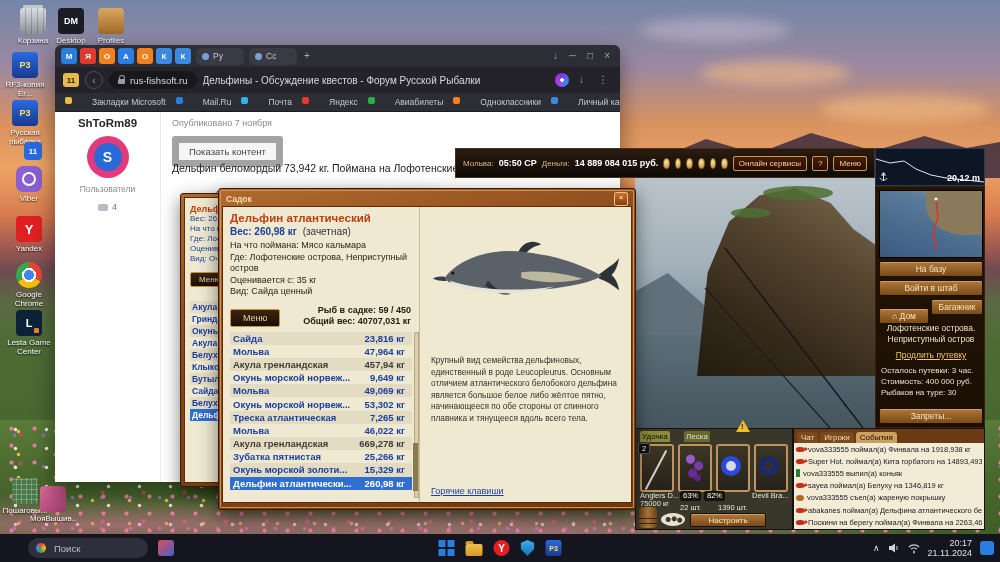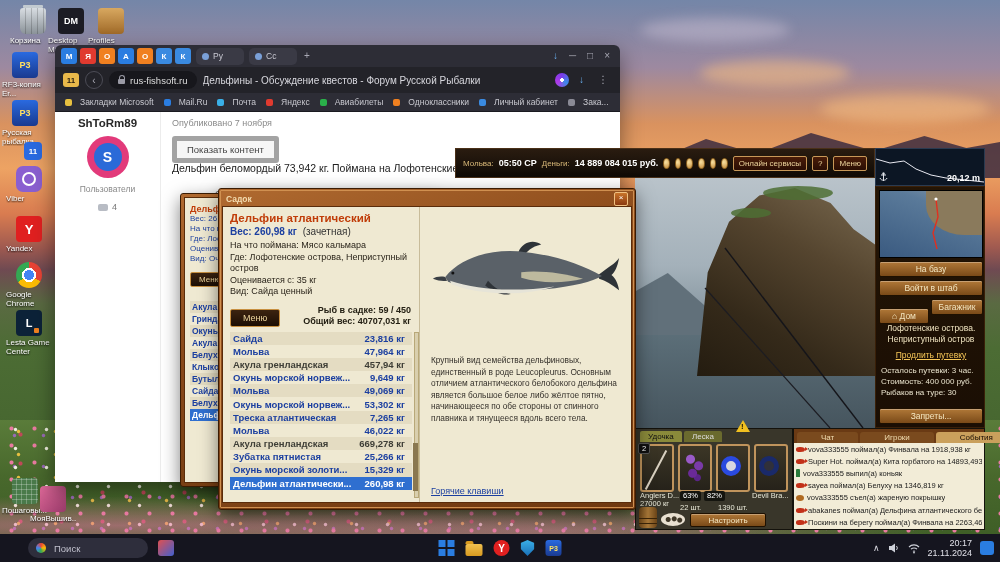--- a/index.html
+++ b/index.html
@@ -18,21 +18,21 @@
       radial-gradient(circle,#f0f0e0 0 1.2px,transparent 2.2px),
       radial-gradient(circle,#e8c040 0 1.2px,transparent 2.2px),
       radial-gradient(circle,#c04858 0 1.5px,transparent 2.5px),
       radial-gradient(circle,#9a6ab8 0 1.2px,transparent 2.2px),
       linear-gradient(180deg,#5a7c3a,#48682c 40%,#3a5a24);
     background-size:23px 17px,31px 19px,37px 23px,41px 29px,29px 31px,100% 100%}
   .pinkpatch{position:absolute;left:0;top:488px;width:1000px;height:50px;
     background:radial-gradient(ellipse at 12% 75%,rgba(232,120,165,.55),transparent 55%),
                radial-gradient(ellipse at 55% 85%,rgba(228,130,170,.45),transparent 50%)}
   
-  .dicon{position:absolute;width:46px;z-index:1;cursor:default}
+  .dicon{position:absolute;width:46px;text-align:center;z-index:1;cursor:default}
   .ic{width:26px;height:26px;margin:0 auto;border-radius:4px;display:flex;align-items:center;justify-content:center;font-weight:bold;color:#fff}
   .dlabel{font-size:8px;color:#fff;text-shadow:0 1px 2px #000;margin-top:2px;line-height:9px;max-height:18px;overflow:hidden}
   .ic.trash{background:linear-gradient(180deg,#d8dde2,#8a9298);background-image:repeating-linear-gradient(90deg,transparent 0 5px,rgba(0,0,0,.18) 5px 6px),linear-gradient(180deg,#d8dde2,#8a9298);border-radius:3px 3px 6px 6px;position:relative}
   .ic.trash::before{content:'';position:absolute;top:-3px;left:3px;width:20px;height:3px;background:#c2cad0;border-radius:1px}
   .ic.dm{background:#1c1c24;font-size:9px}
   .ic.box{background:linear-gradient(180deg,#d8a860,#a06a28)}
   .ic.rf3{background:linear-gradient(180deg,#2a6ae0,#1a3a90);font-size:9px;color:#ffe060}
   .ic.sq11{width:18px;height:18px;background:#2a6ae0;font-size:8px}
   .ic.viber{background:#8a5fd0;border-radius:7px;position:relative}
   .ic.viber::after{content:'';width:10px;height:10px;border:2px solid #fff;border-radius:50%}
@@ -52,34 +52,34 @@
   .tglyph.blue{color:#6ab0f0}
   .btool{height:26px;background:#232329;display:flex;align-items:center;padding:0 8px;gap:6px}
   .tabcount{width:16px;height:14px;background:#e8b84a;border-radius:3px;color:#2a2010;font-size:8px;font-weight:bold;display:flex;align-items:center;justify-content:center}
   .backbtn{width:16px;height:16px;border:1px solid #4c4c56;border-radius:50%;color:#a9a9b4;font-size:10px;display:flex;align-items:center;justify-content:center}
   .urlpill{height:18px;background:#17171c;border-radius:9px;display:flex;align-items:center;gap:5px;padding:0 9px;color:#ddd;font-size:9.5px}
   .lock{width:7px;height:5px;background:#9a9aa5;border-radius:1px;position:relative;margin-top:3px}
   .lock::before{content:'';position:absolute;top:-4px;left:.5px;width:4px;height:4px;border:1px solid #9a9aa5;border-bottom:none;border-radius:3px 3px 0 0}
   .btitle{flex:1;color:#d8d8de;font-size:10px;white-space:nowrap;overflow:hidden;text-overflow:ellipsis}
   .alice{width:14px;height:14px;border-radius:50%;background:radial-gradient(circle,#fff 0 2px,transparent 2px),conic-gradient(#7a3ae8,#3a8ae8,#b03ae8,#7a3ae8)}
   .bmarks{height:18px;background:#2d2d36;display:flex;align-items:center;gap:10px;padding:0 10px;font-size:8.5px;color:#c8c8cf;border-bottom:1px solid #1a1a20}
-  .bm{display:flex;align-items:center;gap:8px;white-space:nowrap}
+  .bm{display:flex;gap:20px;white-space:nowrap}
   .bmdot{width:7px;height:7px;border-radius:2px}
   .bpage{position:relative;background:#fff;height:371px}
   .authorcol{position:absolute;left:0;top:0;bottom:0;width:105px;border-right:1px solid #ececec;text-align:center;padding-top:5px}
   .uname{font-size:11.5px;font-weight:bold;color:#282828}
   .avatar{width:42px;height:42px;border-radius:50%;background:#e23a7a;margin:7px auto 0;display:flex;align-items:center;justify-content:center}
   .avin{width:28px;height:28px;border-radius:50%;background:#2a6ad8;color:#fff;font-weight:bold;font-size:14px;display:flex;align-items:center;justify-content:center}
   .role{font-size:8.5px;color:#888;margin-top:6px}
   .crow{display:flex;align-items:center;justify-content:center;gap:4px;margin-top:8px;color:#777;font-size:9px}
   .bubble{width:10px;height:7px;background:#b8bcc4;border-radius:2px;position:relative}
   .bubble::after{content:'';position:absolute;left:2px;bottom:-3px;border:3px solid transparent;border-top-color:#b8bcc4}
   .postcol{position:absolute;left:105px;right:0;top:0;bottom:0}
   .posted{position:absolute;left:12px;top:6px;font-size:9px;color:#8a8a8a}
-  .spoiler{position:absolute;left:12px;top:24px;background:#f6f6f6;border:5px solid #a3a3a3;border-radius:3px;font-size:9.5px;color:#444;padding:3px 10px;font-family:inherit}
+  .spoiler{position:absolute;left:12px;top:24px;background:#f6f6f6;border:7px solid #a3a3a3;border-radius:3px;font-size:9.5px;color:#444;padding:3px 10px;font-family:inherit}
   .ptext{position:absolute;left:12px;top:50px;width:360px;font-size:10.5px;color:#222;white-space:nowrap;overflow:hidden}
   .hlabel{position:absolute;left:55px;top:76px;font-size:9.5px;color:#666}
   
   .wood{background:linear-gradient(160deg,#b06a30,#8a4a1a 40%,#6e3810);border:1px solid #3a1c04;border-radius:3px;box-shadow:0 6px 18px rgba(0,0,0,.5)}
   .sadokbg{left:180px;top:193px;width:250px;height:286px;z-index:3;padding:3px}
   .sadokbg .inner{background:var(--beige,#efe9d2);border:1px solid #5a2c0a;height:100%;box-sizing:border-box;padding:6px 5px;overflow:hidden}
   .bgname{color:#c03c08;font-weight:bold;font-size:9px}
   .bginfo{font-size:8px;color:#1b3fa0;line-height:10px}
   .bgmenu{display:inline-block;background:linear-gradient(180deg,#3c2410,#1c0e04);border:1px solid #c89040;color:#ecd49c;font-size:8px;padding:2px 8px;border-radius:2px;margin-top:8px}
   .bgrow{font-size:8.5px;font-weight:bold;color:#1b3fa0;height:12px;line-height:12px;white-space:nowrap;overflow:hidden;padding-left:2px}
@@ -103,40 +103,40 @@
   .g-info{position:absolute;left:5px;color:#e8e2cc;font-size:8px;line-height:11px}
   .g-photo{position:absolute;left:180px;top:30px;width:240px;height:250px;overflow:hidden;background:linear-gradient(180deg,#b9c3ca 0%,#a4b1ba 35%,#8c9ba5 52%,#5d707a 60%,#46555e 100%)}
   .cliff{position:absolute;left:62px;top:10px;width:178px;height:188px;background:linear-gradient(210deg,#7a6a50 0%,#55452f 35%,#352a1a 70%,#241c10 100%);
     clip-path:polygon(0 100%,6% 45%,18% 18%,35% 4%,55% 0,75% 8%,88% 22%,100% 30%,100% 100%)}
   .farshore{position:absolute;left:0;top:95px;width:82px;height:62px;background:#61707a;clip-path:polygon(0 100%,0 30%,40% 0,100% 70%,100% 100%)}
   .moss{position:absolute;background:#4e6e34;border-radius:50%;opacity:.85}
   .warn{position:absolute;left:281px;top:272px;width:0;height:0;border-left:7px solid transparent;border-right:7px solid transparent;border-bottom:12px solid #f0c020;z-index:6}
   .warn span{position:absolute;left:-2px;top:2px;color:#201800;font-size:8px;font-weight:bold}
   
   .g-tackle{position:absolute;left:180px;top:280px;width:158px;height:102px;background:#39362a;border:1px solid #14120c;box-sizing:border-box}
-  .ttag{position:absolute;top:2px;font-size:8px;padding:1px 8px;border-radius:2px 2px 0 0;color:#111}
+  .ttag{position:absolute;top:2px;font-size:8px;padding:1px 2px;border-radius:2px 2px 0 0;color:#111}
   .slot{position:absolute;top:15px;width:30px;height:44px;border:2px solid #c0945c;border-radius:3px;background:linear-gradient(180deg,#3c3626,#26221a);overflow:hidden}
   .rodline{position:absolute;left:13px;top:2px;width:2px;height:44px;background:#d8d0c0;transform:rotate(28deg)}
   .grapes{position:absolute;inset:0;background:
     radial-gradient(circle at 35% 30%,#9a5ac8 0 4px,transparent 5px),
     radial-gradient(circle at 62% 45%,#7a3aa8 0 4px,transparent 5px),
     radial-gradient(circle at 42% 62%,#6a2a98 0 4px,transparent 5px),
     radial-gradient(circle at 58% 72%,#5a2488 0 3px,transparent 4px)}
   .spool{position:absolute;left:3px;top:10px;width:20px;height:20px;border-radius:50%;box-sizing:border-box}
   .spool.blue{border:5px solid #2a4ae0;background:#d8d8e0}
   .spool.dark{border:5px solid #1a2a6a;background:#30303a}
   .tk-badge{position:absolute;background:#101010;border:1px solid #555;color:#fff;font-size:7.5px;padding:0 3px;border-radius:2px;line-height:9px}
   .tk-txt{position:absolute;color:#e8e8d8;font-size:7.5px;white-space:nowrap}
   .tk-chip{position:absolute;background:#14140e;color:#fff;font-size:7.5px;padding:0 3px;border-radius:2px;line-height:10px}
   .barrel{position:absolute;left:3px;top:78px;width:18px;height:21px;background:linear-gradient(90deg,#6a4418,#a87838 50%,#6a4418);border-radius:4px;background-image:linear-gradient(0deg,transparent 0 4px,#3a2408 4px 5px,transparent 5px 9px,#3a2408 9px 10px,transparent 10px 100%),linear-gradient(90deg,#6a4418,#a87838 50%,#6a4418)}
   .rolls{position:absolute;left:25px;top:84px;width:24px;height:13px;background:#e8e0d0;border-radius:50%;background-image:radial-gradient(circle at 30% 50%,#403828 0 2px,transparent 3px),radial-gradient(circle at 55% 45%,#403828 0 2px,transparent 3px),radial-gradient(circle at 78% 55%,#403828 0 2px,transparent 3px)}
   
   .g-events{position:absolute;left:338px;top:280px;width:192px;height:102px;border:1px solid #14120c;box-sizing:border-box}
   .etabs{height:14px;background:#6a3a14;display:flex;align-items:flex-end;gap:2px;padding:0 3px}
-  .etab{background:#7a4a1e;color:#f0dcb0;font-size:8px;padding:1px 24px;border-radius:3px 3px 0 0}
+  .etab{background:#7a4a1e;color:#f0dcb0;font-size:8px;padding:1px 4px;border-radius:3px 3px 0 0}
   .etab.active{background:#caa05c;color:#1a0e04}
   .elist{background:#f2ecd7;height:86px;overflow:hidden}
   .ev-row{display:flex;align-items:center;height:12.2px;overflow:hidden;white-space:nowrap;font-size:7.5px;color:#1a1a1a;padding:0 2px}
   .ev-ic{display:inline-block;margin-right:3px;flex:none}
   .ev-ic.fish{width:9px;height:5px;background:#c23018;border-radius:50% 60% 60% 50%;position:relative}
   .ev-ic.fish::before{content:'';position:absolute;right:-3px;top:0;border-top:2.5px solid transparent;border-bottom:2.5px solid transparent;border-left:3px solid #c23018}
   .ev-ic.drink{width:4px;height:8px;background:#2a7a3a;border-radius:1px 1px 0 0}
   .ev-ic.food{width:8px;height:6px;background:#b06a20;border-radius:50%}
   .ev-t{overflow:hidden;white-space:nowrap}
   
@@ -439,21 +439,21 @@
           <div class="grapes"></div>
         </div>
       <div class="slot" style="left:80px">
           <div class="spool blue"></div>
         </div>
       <div class="slot" style="left:118px">
           <div class="spool dark"></div>
         </div>
       <span class="tk-badge" style="left:2px;top:14px">2</span>
       <span class="tk-txt" style="left:4px;top:62px">Anglers D...</span>
-      <span class="tk-txt" style="left:4px;top:70px">27000 кг</span>
+      <span class="tk-txt" style="left:4px;top:70px">75000 кг</span>
       <span class="tk-chip" style="left:44px;top:62px">63%</span>
       <span class="tk-chip" style="left:68px;top:62px">82%</span>
       <span class="tk-txt" style="left:44px;top:74px">22 шт.</span>
       <span class="tk-txt" style="left:82px;top:74px">1390 шт.</span>
       <span class="tk-txt" style="left:116px;top:62px">Devil Bra...</span>
       <div class="barrel"></div>
       <div class="rolls"></div>
       <div class="w-btn" style="left:54px;top:84px;width:76px;height:14px;line-height:13px;font-size:8px">Настроить</div>
     </div>
 

